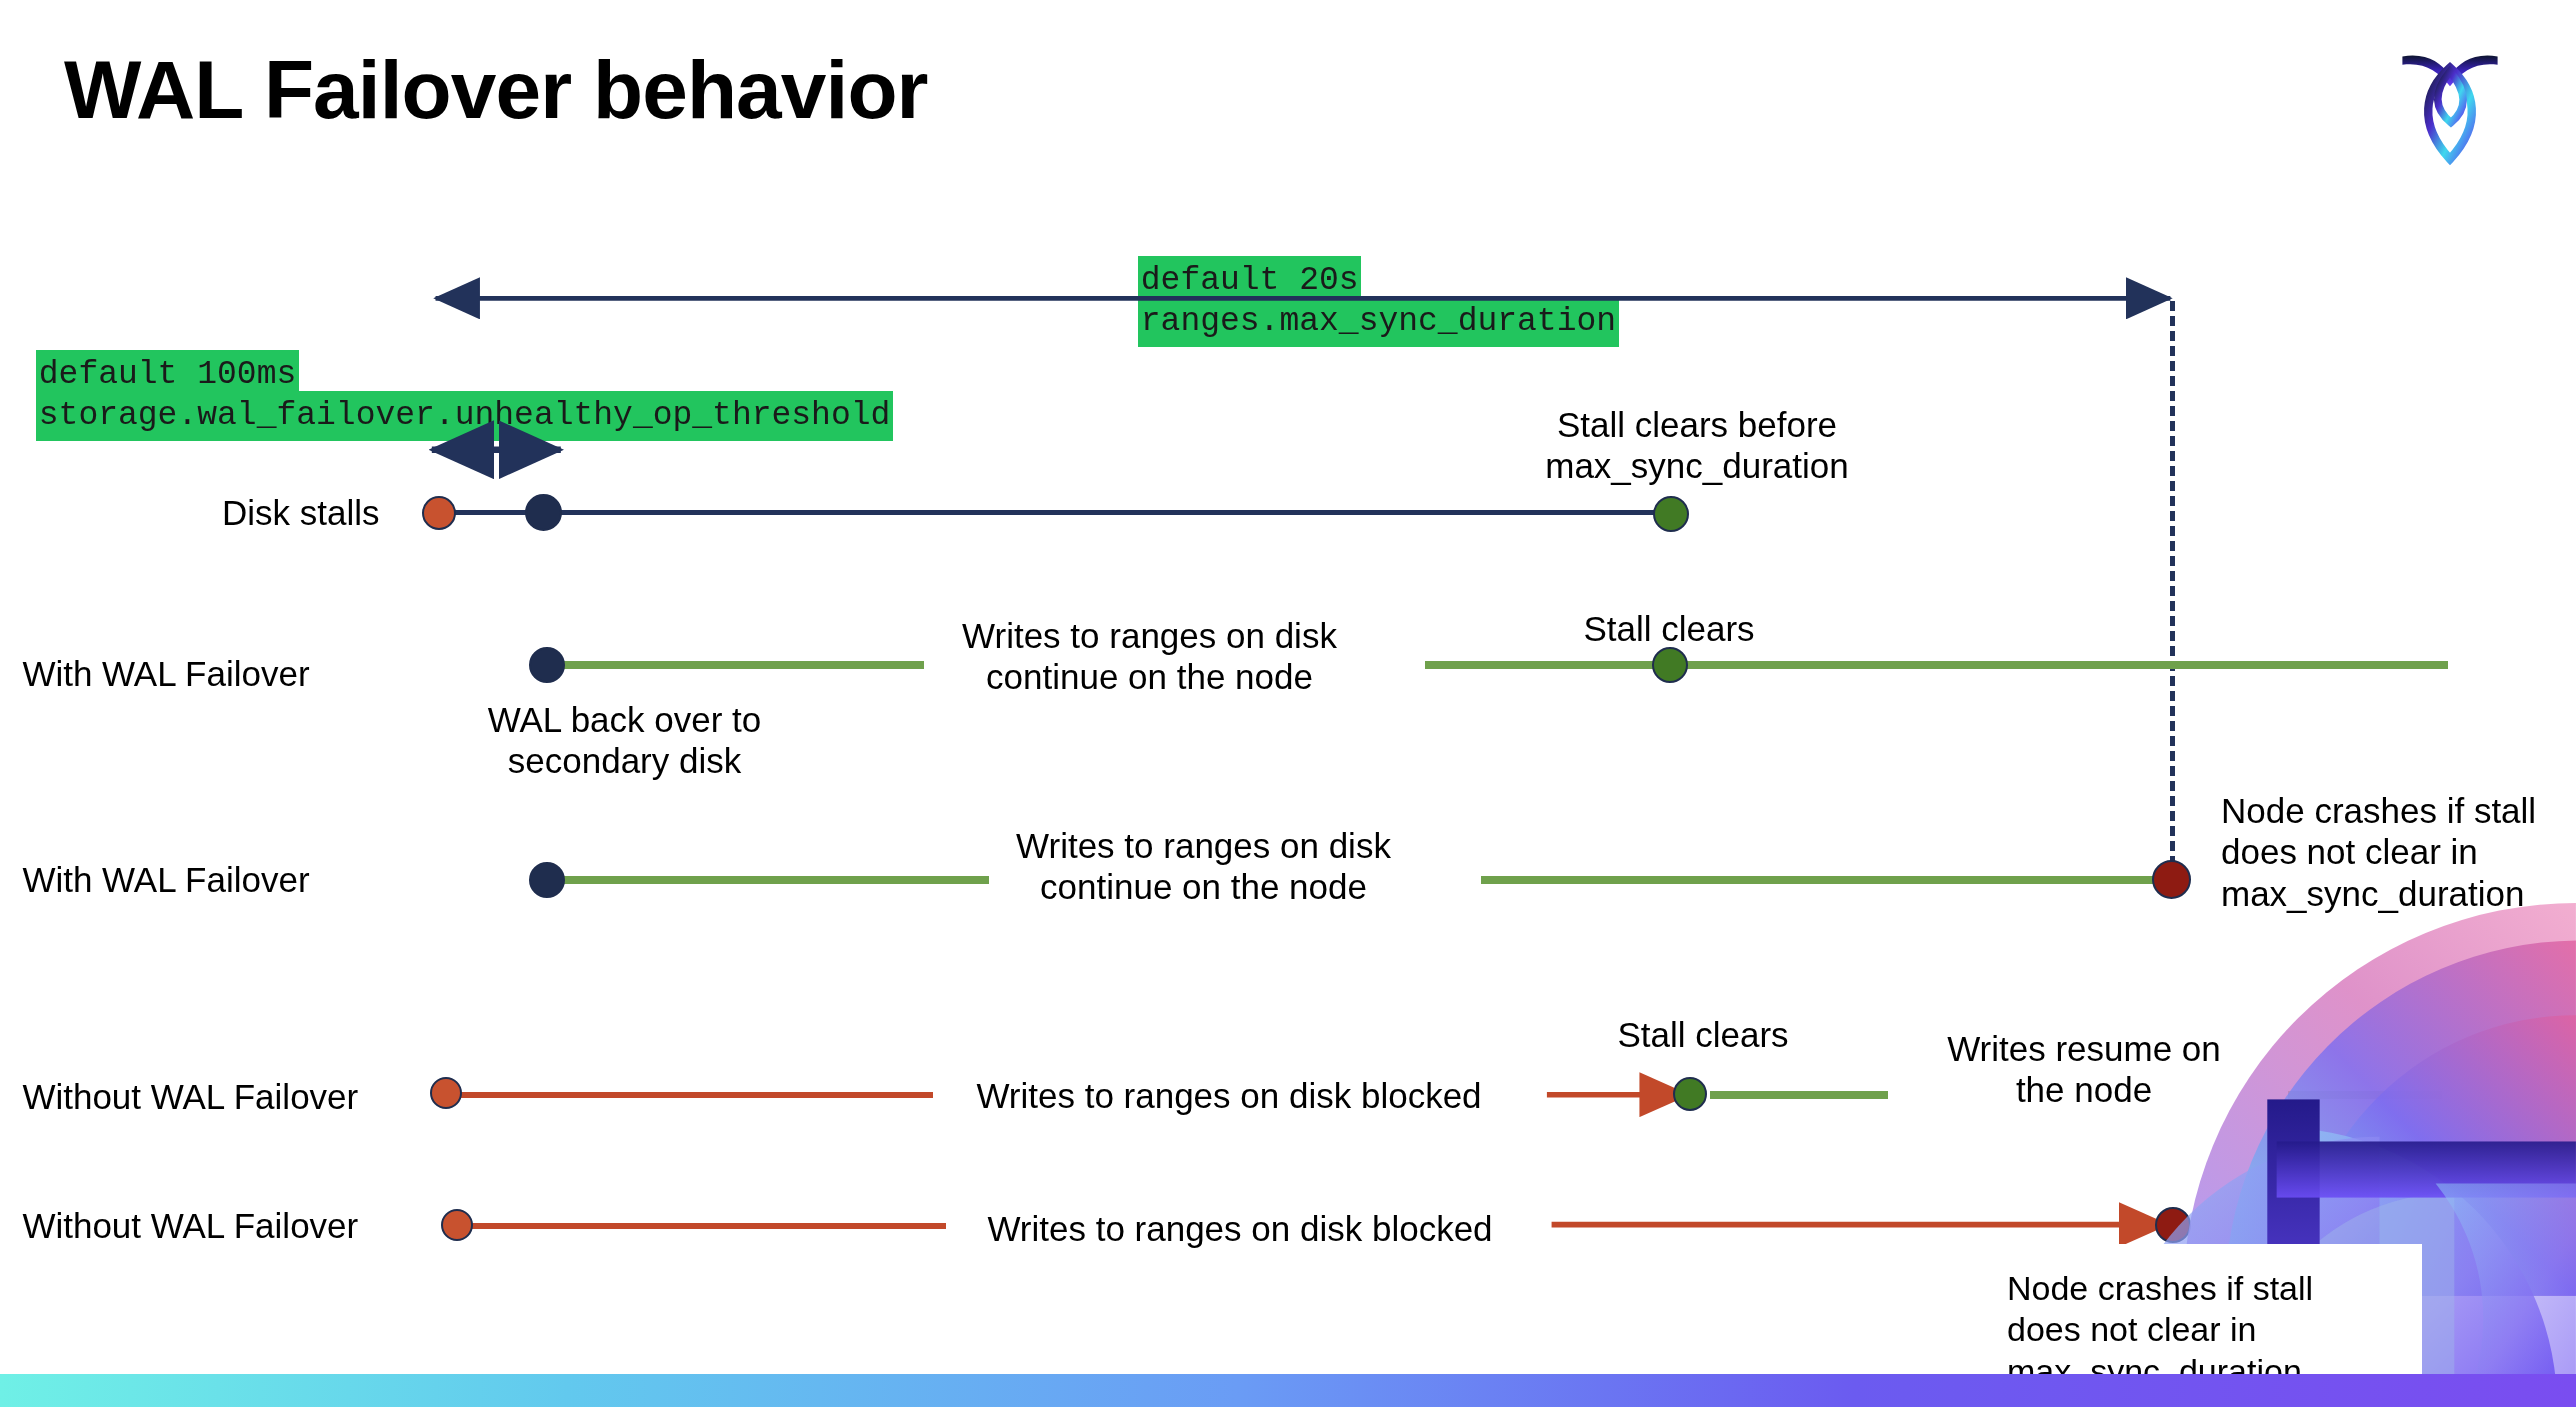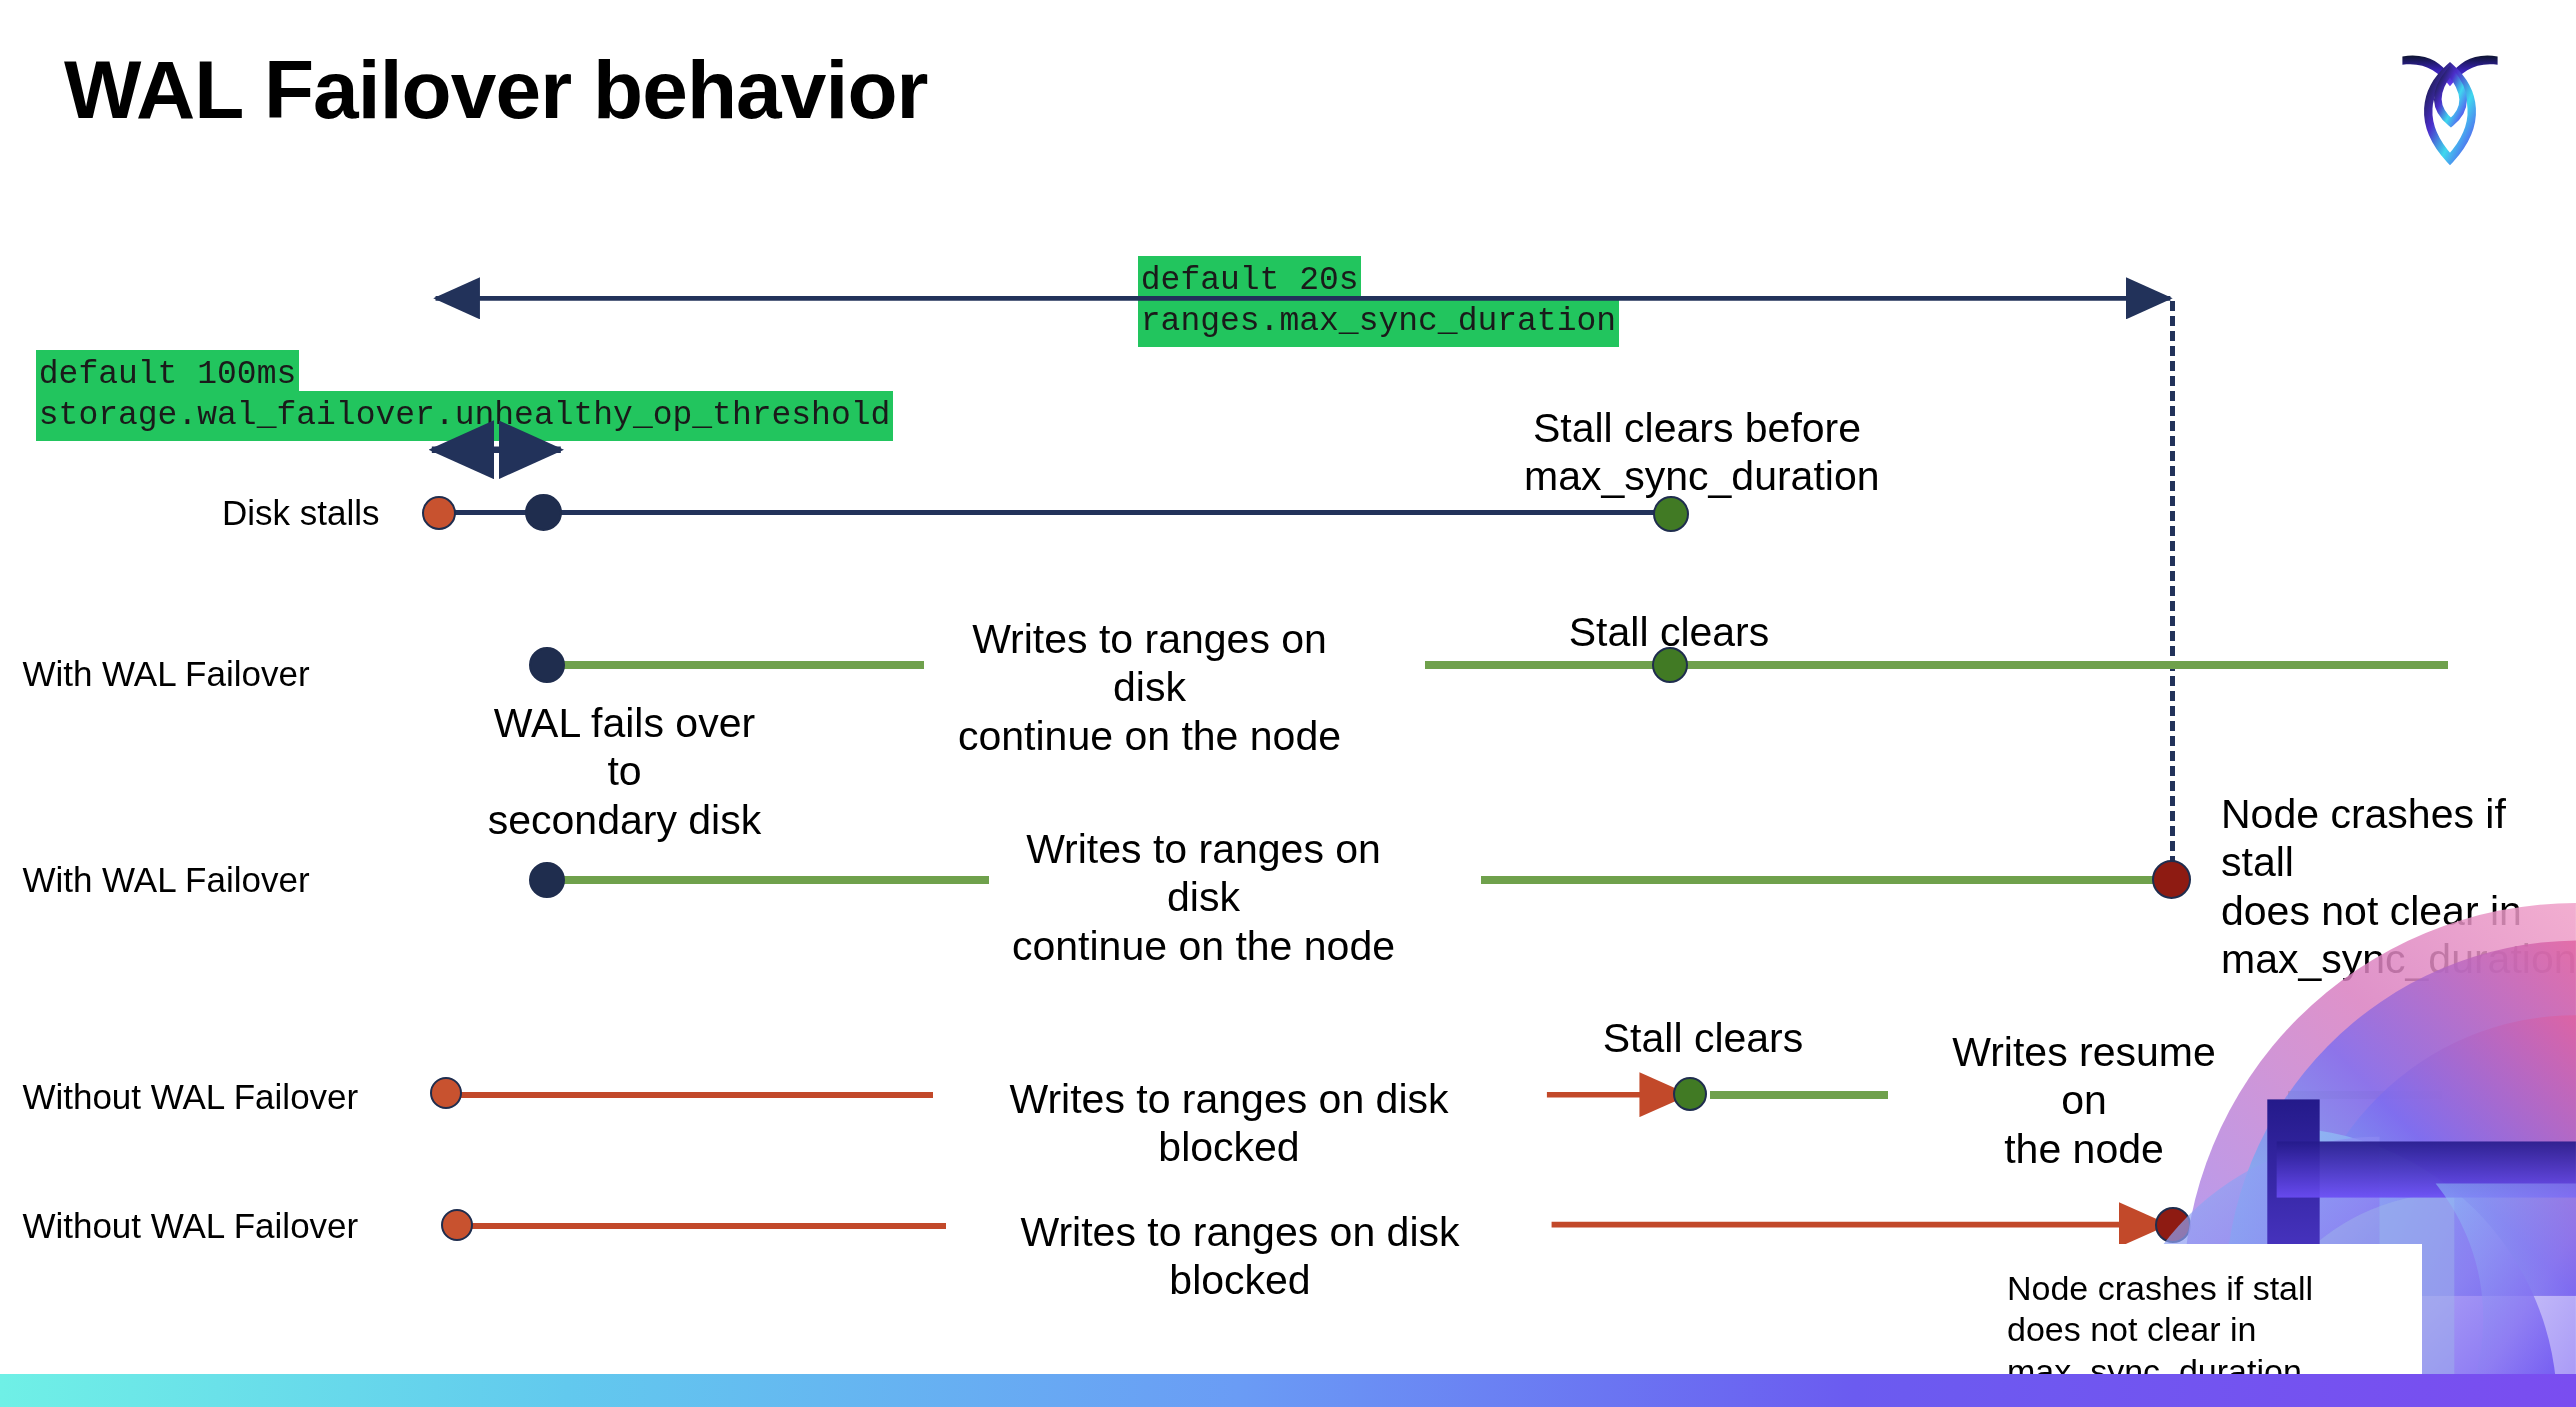--- a/index.html
+++ b/index.html
@@ -28,21 +28,21 @@
   
   .code-label{
     position:absolute;font-family:"Liberation Mono", monospace;
     font-size:33px;color:#1a1a1a;background:#22c55e;
     line-height:1.45;white-space:pre;padding:0.9px 2.8px;
   }
   .row-label{
     position:absolute;font-size:35px;color:#000;white-space:nowrap;
   }
   .note{
-    position:absolute;font-size:41px;color:#000;line-height:1.18;
+    position:absolute;font-size:35px;color:#000;line-height:1.18;
     text-align:center;white-space:pre-line;
   }
   .note.left{text-align:left;}
 
   .seg{position:absolute;height:6.5px;border-radius:0;}
   .seg.navy{background:#22325a;height:4.7px;}
   .seg.green{background:#6fa14c;height:7.5px;}
   .seg.red{background:#c2492a;height:5.6px;}
 
   .dot{position:absolute;border-radius:50%;border:2.8px solid #1f2d4e;box-sizing:border-box;}
@@ -130,21 +130,21 @@
 
   <div class="row-label" style="left:22.4px;top:654px;">With WAL Failover</div>
   <div class="seg green" style="left:550px;top:661px;width:374px;"></div>
   <div class="seg green" style="left:1425px;top:661px;width:1023px;"></div>
   <div class="dot navy" style="left:529px;top:647px;width:36px;height:36px;"></div>
   <div class="dot green" style="left:1652px;top:647px;width:36px;height:36px;"></div>
 
   <div class="note" style="left:944px;top:615px;width:411px;">Writes to ranges on disk
 continue on the node</div>
   <div class="note" style="left:1529px;top:608px;width:280px;">Stall clears</div>
-  <div class="note" style="left:475px;top:699px;width:299px;">WAL fails over to
+  <div class="note" style="left:475px;top:699px;width:299px;">WAL back over to
 secondary disk</div>
 
   <div class="row-label" style="left:22.4px;top:860px;">With WAL Failover</div>
   <div class="seg green" style="left:550px;top:876px;width:439px;"></div>
   <div class="seg green" style="left:1481px;top:876px;width:692px;"></div>
   <div class="dot navy" style="left:529px;top:862px;width:36px;height:36px;"></div>
   <div class="dot darkred" style="left:2152px;top:860px;width:39px;height:39px;"></div>
 
   <div class="note" style="left:998px;top:825px;width:411px;">Writes to ranges on disk
 continue on the node</div>

